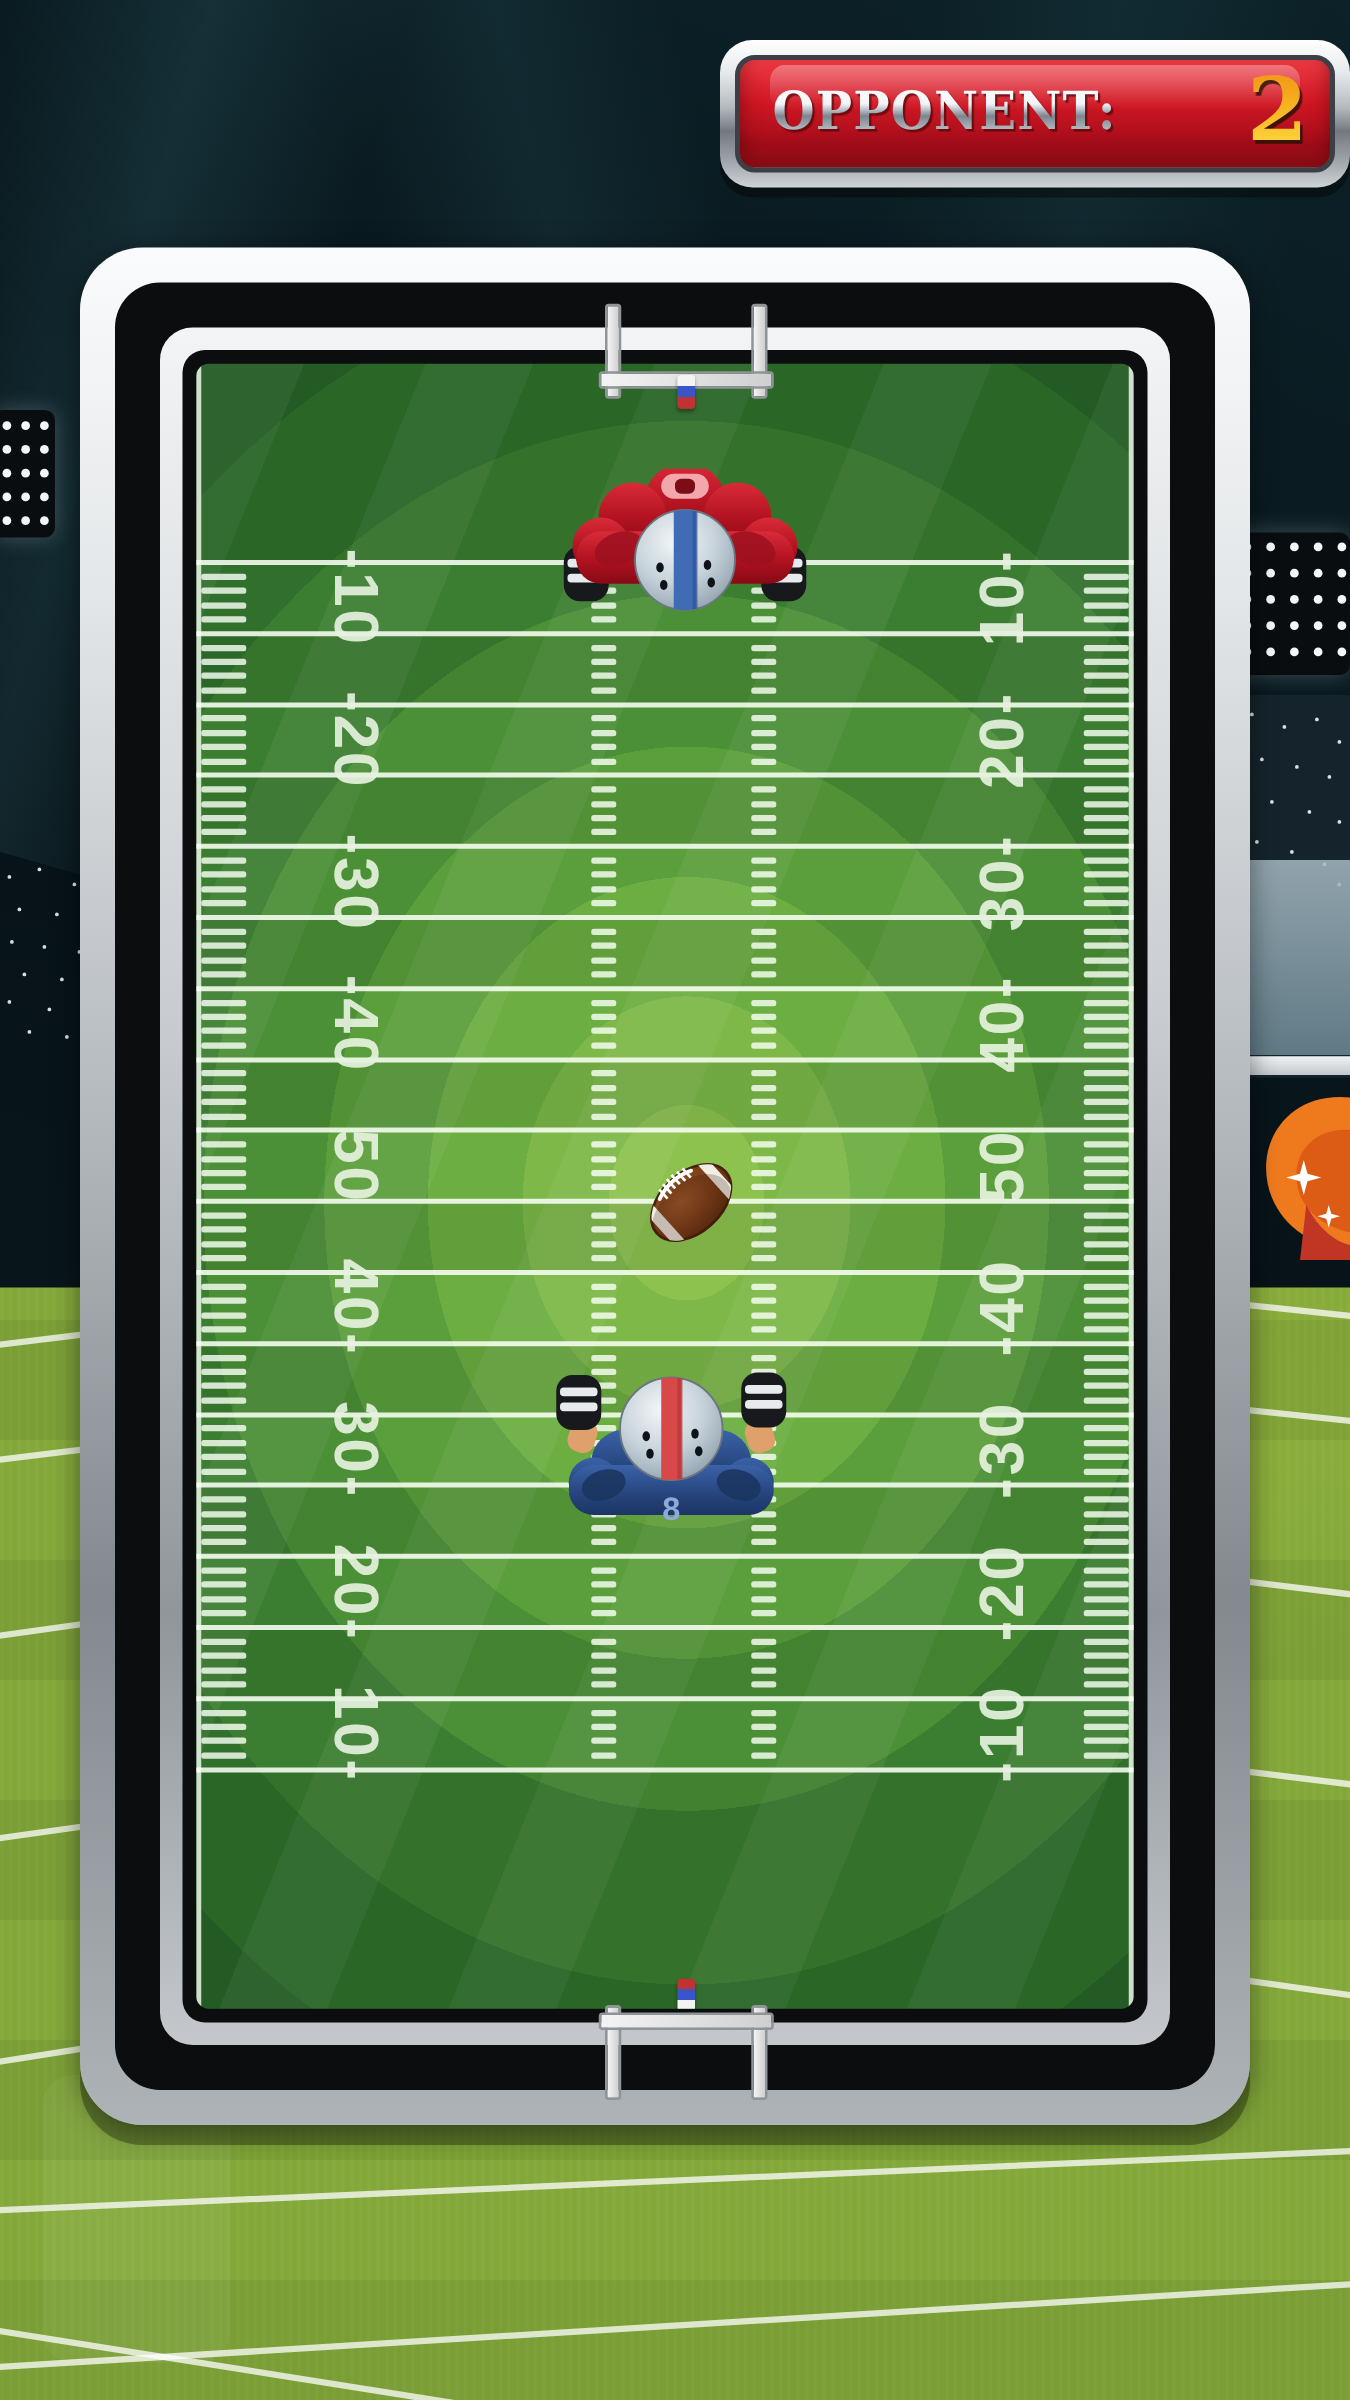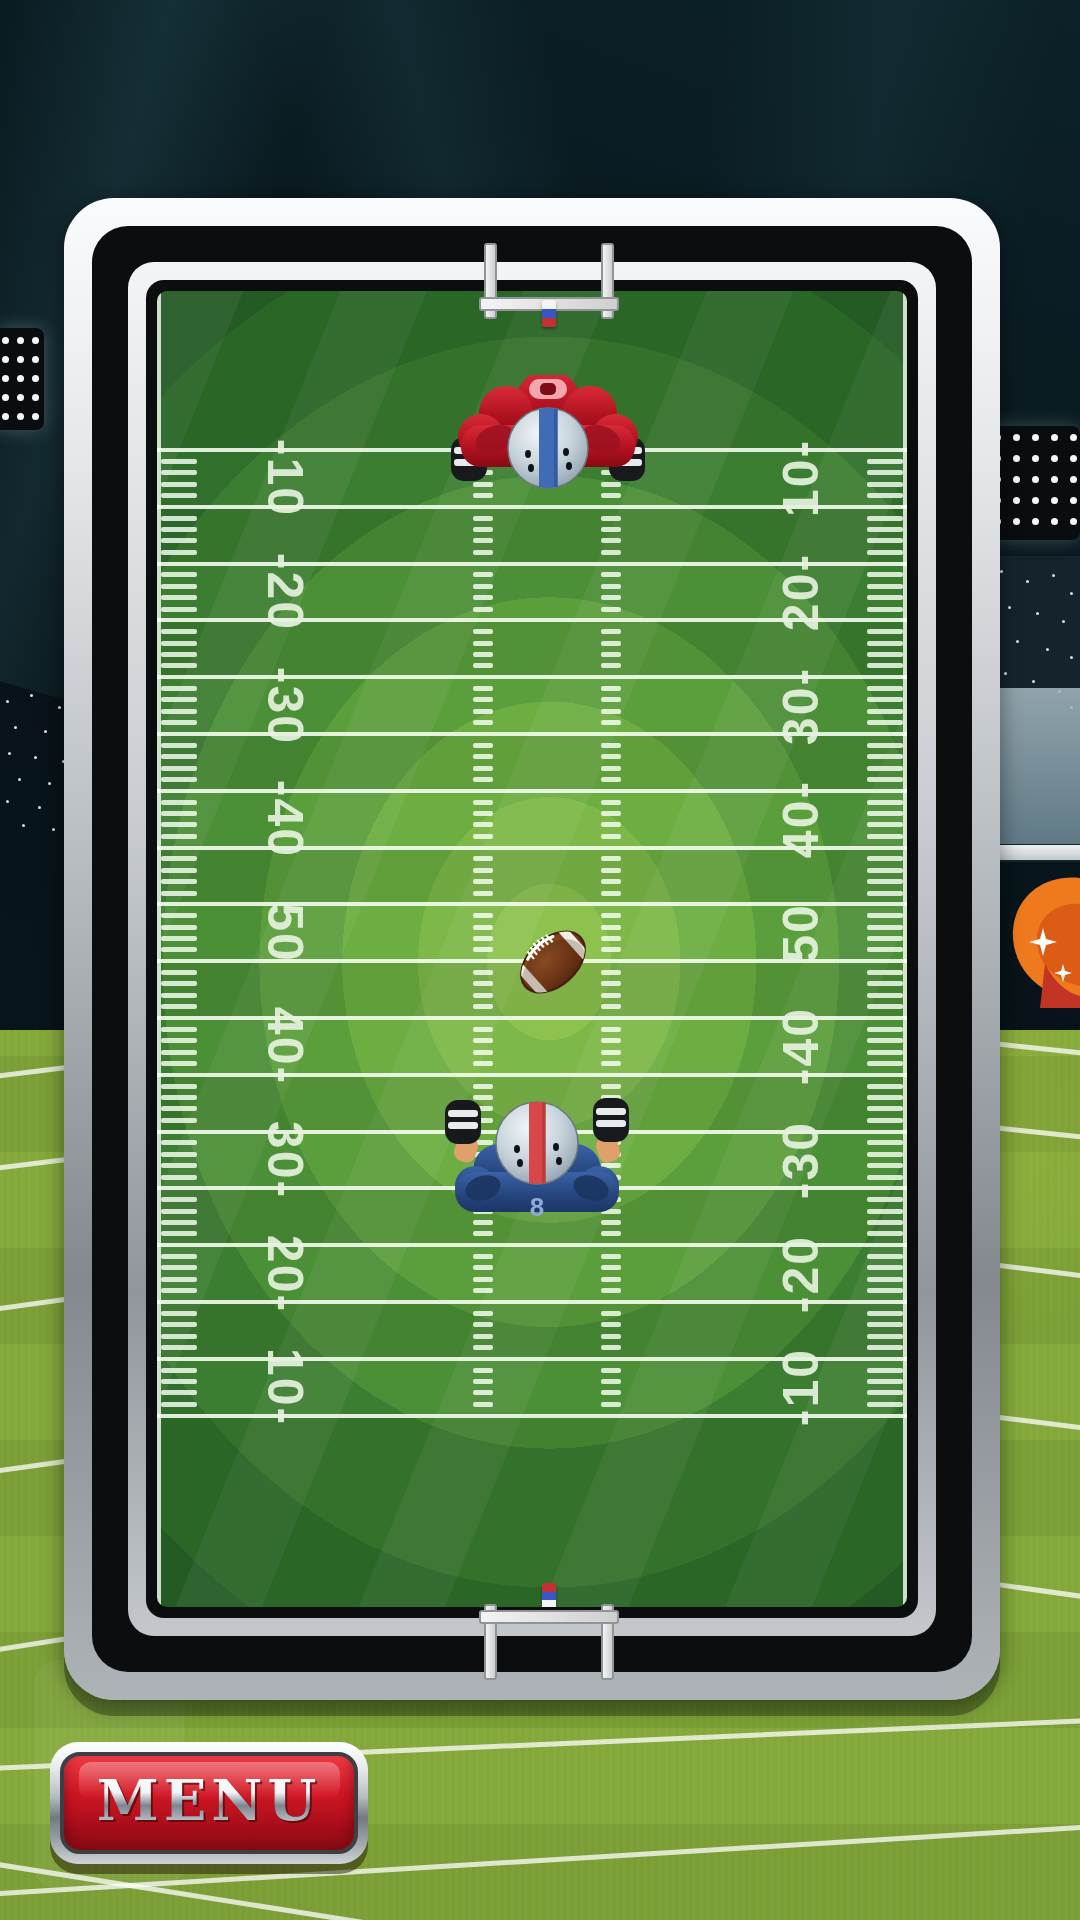--- a/index.html
+++ b/index.html
@@ -585,20 +585,21 @@
     </div>
 
     <div class="gpost" style="left:420px;top:45px"></div>
     <div class="gpost" style="left:537px;top:45px"></div>
     <div class="gbar" style="left:415px;top:99px"></div>
     <div class="gpost" style="left:420px;top:1406px"></div>
     <div class="gpost" style="left:537px;top:1406px"></div>
     <div class="gbar" style="left:415px;top:1412px"></div>
   </div>
 
-
-  <button class="menu-btn">
-    <span class="menu-core">
-      <span class="varsity menu-label">MENU</span>
-    </span>
-  </button>
+  <div class="panel panel-opponent">
+    <div class="panel-core">
+      <span class="varsity hud-label" style="left:26px;font-size:42px;transform:translateY(-54%) scaleX(.92);transform-origin:left center">OPPONENT:</span>
+      <span class="hud-score" style="left:430px">2</span>
+    </div>
+  </div>
+
 
 </div>
 
 </body></html>

